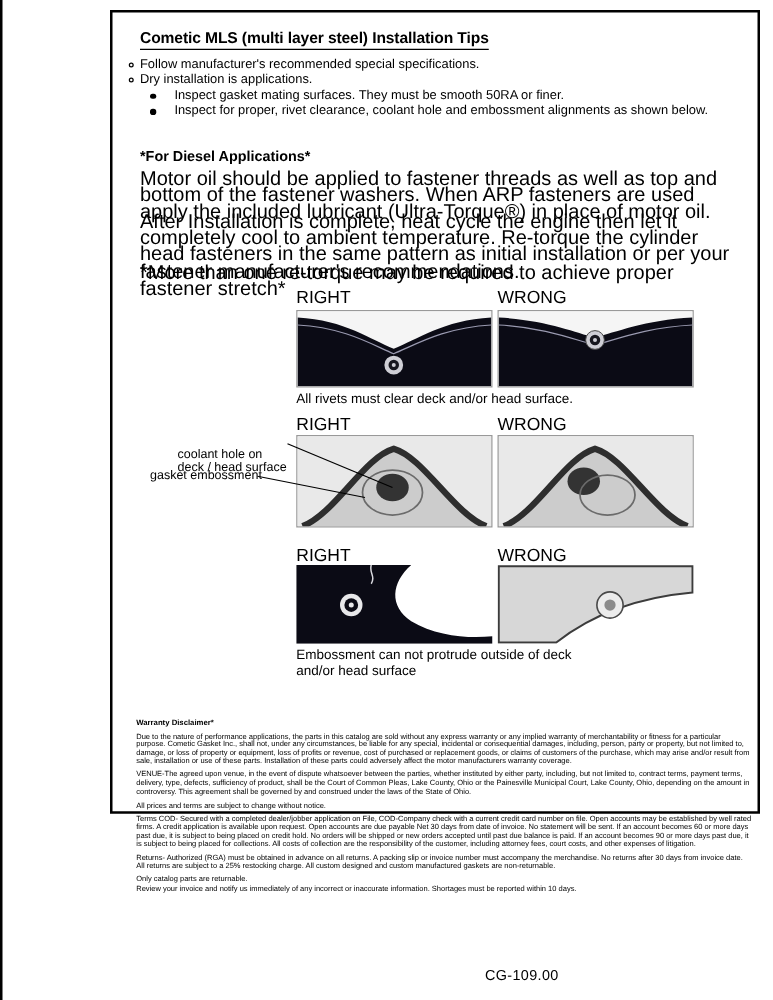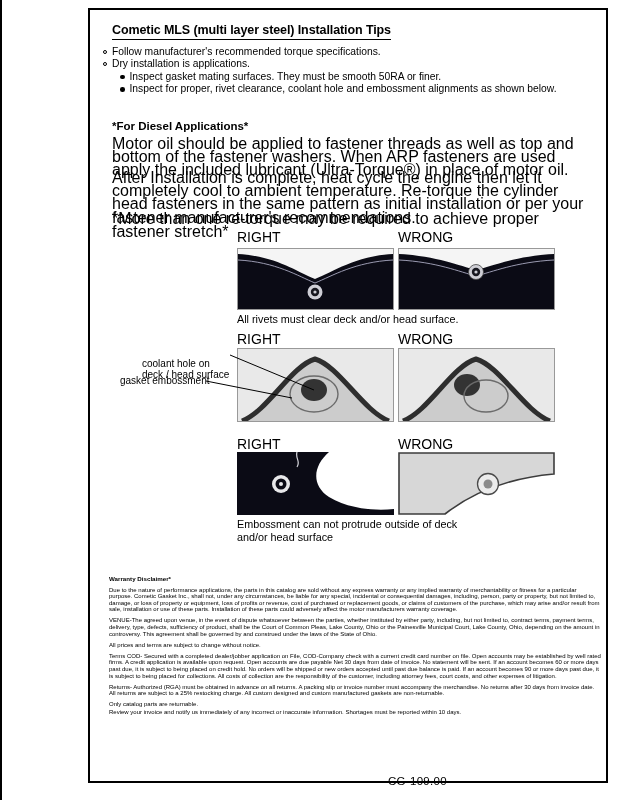--- a/index.html
+++ b/index.html
@@ -1,28 +1,28 @@
 <!DOCTYPE html>
 <html><head>
 <meta charset="utf-8">
 <style>
   * { margin:0; padding:0; box-sizing:border-box; }
   html,body { width:618px; height:800px; background:#ffffff; font-family:"Liberation Sans", sans-serif; color:#000; }
   body { position:relative; overflow:hidden; }
 
   .scan-edge { position:absolute; left:0; top:0; width:2px; height:800px; background:#000; }
 
-  .frame { position:absolute; left:88px; top:8px; width:520px; height:775px; border:2px solid #000; background:#fff; }
+  .frame { position:absolute; left:88px; top:8px; width:520px; height:643px; border:2px solid #000; background:#fff; }
 
   .title { position:absolute; left:22px; top:13px; font-size:12.5px; font-weight:bold; letter-spacing:-0.1px;
            border-bottom:1.4px solid #000; padding-bottom:2px; }
 
   .bullets { position:absolute; left:13px; top:37px; width:492px; }
   .bullet-row { display:flex; align-items:flex-start; margin-bottom:1.6px; font-size:10.3px; line-height:10.8px; }
-  .bullet-row.sub { margin-left:17px; }
+  .bullet-row.sub { margin-left:17px;gap:10px; }
   .dot-hollow { flex:none; width:4px; height:4px; border:1px solid #000; border-radius:50%; margin:3px 5px 0 0; }
   .dot-filled { flex:none; width:4.5px; height:4.5px; background:#000; border-radius:50%; margin:3px 5px 0 0; }
 
   .diesel-heading { position:absolute; left:22px; top:110px; font-size:11.5px; font-weight:bold; }
   .para { position:absolute; left:22px; width:478px; font-size:16px; line-height:13.2px; }
   .para.p1 { top:127px; }
   .para.p2 { top:161px; }
   .para.note { top:202px; }
 
   .dg-header { position:absolute; width:157px; font-size:14px; }
@@ -55,21 +55,21 @@
 
 <div class="scan-edge"></div>
 
 <div class="frame">
 
   <h1 class="title">Cometic MLS (multi layer steel) Installation Tips</h1>
 
   <div class="bullets">
     <div class="bullet-row">
       <span class="dot-hollow"></span>
-      <span>Follow manufacturer's recommended torque specifications.</span>
+      <span>Follow manufacturer's recommended special specifications.</span>
     </div>
     <div class="bullet-row">
       <span class="dot-hollow"></span>
       <span>Dry installation is applications.</span>
     </div>
     <div class="bullet-row sub">
       <span class="dot-filled"></span>
       <span>Inspect gasket mating surfaces.  They must be smooth 50RA or finer.</span>
     </div>
     <div class="bullet-row sub">

